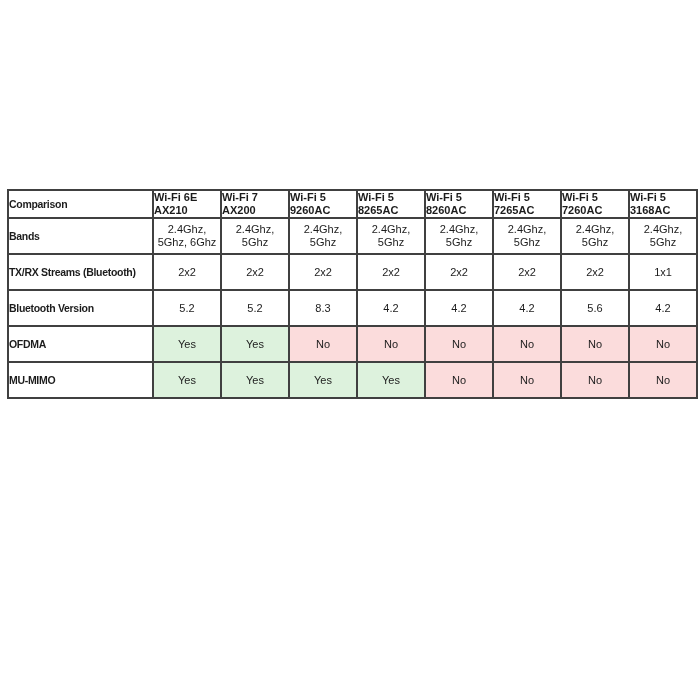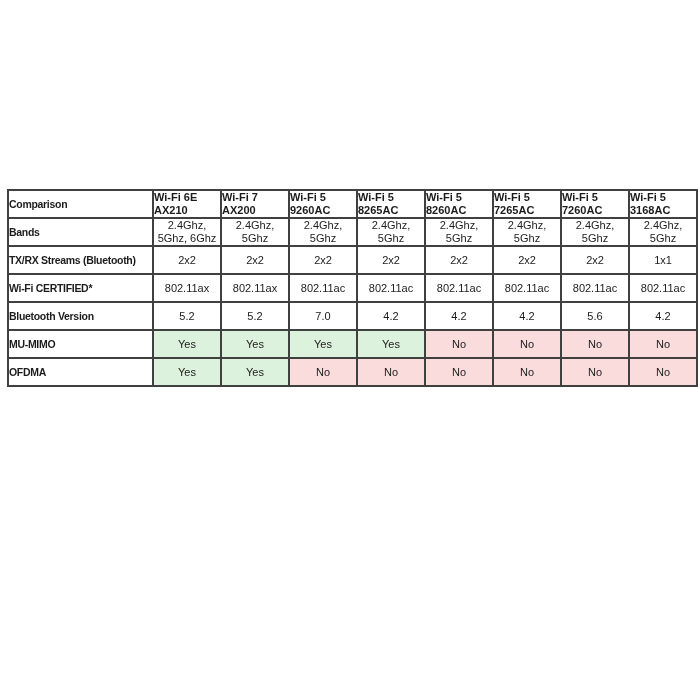--- a/index.html
+++ b/index.html
@@ -33,21 +33,21 @@
   table.cmp th, table.cmp td {
     border: 2px solid var(--grid, #404040);
     padding: 0;
     margin: 0;
     vertical-align: middle;
     white-space: pre-line;
     overflow: hidden;
     color: var(--txt, #1c1c1c);
   }
   table.cmp thead tr { height: 27px; }
-  table.cmp tbody tr { height: 28px; }
+  table.cmp tbody tr { height: 36px; }
   th.col-head {
     font-size: 11px;
     line-height: 13px;
     font-weight: bold;
     text-align: left;
   }
   th.row-label {
     font-size: 10.5px;
     line-height: 12px;
     font-weight: bold;
@@ -127,59 +127,48 @@
             <td class="val">2x2</td>
             <td class="val">2x2</td>
             <td class="val">2x2</td>
             <td class="val">2x2</td>
             <td class="val">2x2</td>
             <td class="val">2x2</td>
             <td class="val">2x2</td>
             <td class="val">1x1</td>
           </tr>
           <tr>
-            <th class="row-label">Wi-Fi CERTIFIED*</th>
-            <td class="val">802.11ax</td>
-            <td class="val">802.11ax</td>
-            <td class="val">802.11ac</td>
-            <td class="val">802.11ac</td>
-            <td class="val">802.11ac</td>
-            <td class="val">802.11ac</td>
-            <td class="val">802.11ac</td>
-            <td class="val">802.11ac</td>
-          </tr>
-          <tr>
             <th class="row-label">Bluetooth Version</th>
             <td class="val">5.2</td>
             <td class="val">5.2</td>
-            <td class="val">7.0</td>
+            <td class="val">8.3</td>
             <td class="val">4.2</td>
             <td class="val">4.2</td>
             <td class="val">4.2</td>
             <td class="val">5.6</td>
             <td class="val">4.2</td>
+          </tr>
+          <tr>
+            <th class="row-label">OFDMA</th>
+            <td class="val hl-green">Yes</td>
+            <td class="val hl-green">Yes</td>
+            <td class="val hl-pink">No</td>
+            <td class="val hl-pink">No</td>
+            <td class="val hl-pink">No</td>
+            <td class="val hl-pink">No</td>
+            <td class="val hl-pink">No</td>
+            <td class="val hl-pink">No</td>
           </tr>
           <tr>
             <th class="row-label">MU-MIMO</th>
             <td class="val hl-green">Yes</td>
             <td class="val hl-green">Yes</td>
             <td class="val hl-green">Yes</td>
             <td class="val hl-green">Yes</td>
             <td class="val hl-pink">No</td>
             <td class="val hl-pink">No</td>
             <td class="val hl-pink">No</td>
             <td class="val hl-pink">No</td>
           </tr>
-          <tr>
-            <th class="row-label">OFDMA</th>
-            <td class="val hl-green">Yes</td>
-            <td class="val hl-green">Yes</td>
-            <td class="val hl-pink">No</td>
-            <td class="val hl-pink">No</td>
-            <td class="val hl-pink">No</td>
-            <td class="val hl-pink">No</td>
-            <td class="val hl-pink">No</td>
-            <td class="val hl-pink">No</td>
-          </tr>
         </tbody>
     </table>
   </div>
 </div>
 
 </body></html>

